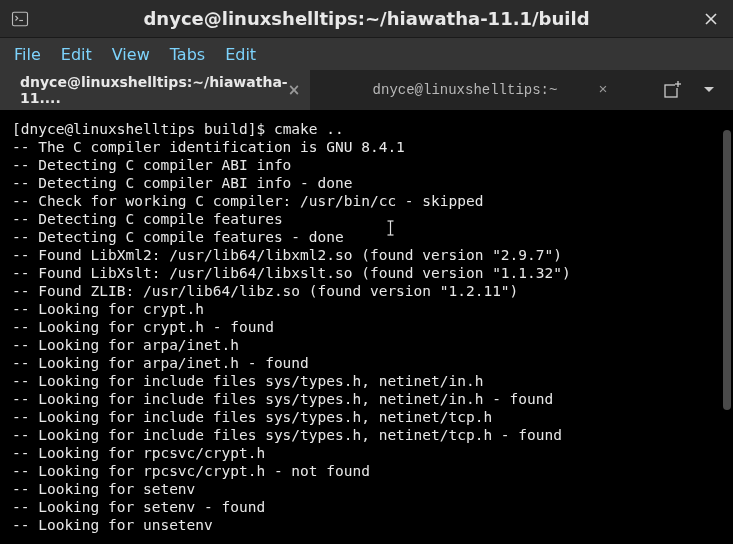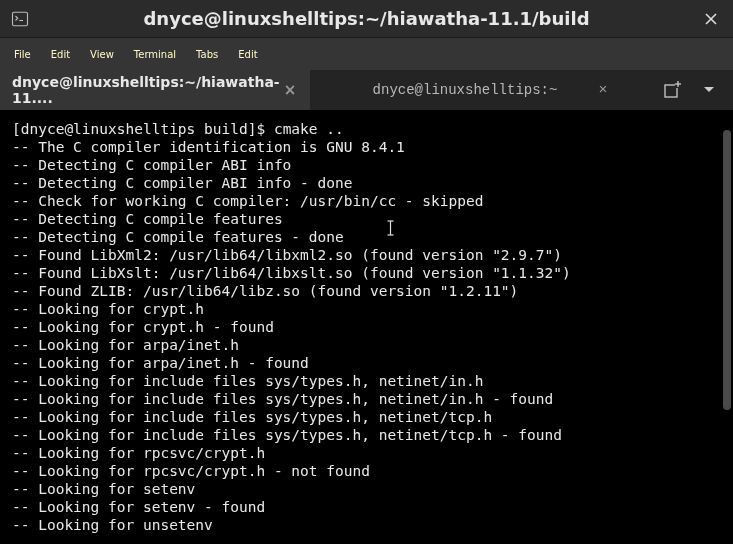--- a/index.html
+++ b/index.html
@@ -63,35 +63,35 @@
     }
     .menubar {
       height: 32px;
       background: #353535;
       display: flex;
       align-items: center;
       padding: 0 4px;
     }
     .menu-item {
       padding: 5px 10px;
-      font-size: 10px;
-      color: #fef9c3;
+      font-size: 16px;
+      color: #7dd3fc;
       cursor: pointer;
     }
     .tabbar {
       height: 40px;
       background: #242424;
       display: flex;
       align-items: center;
     }
     .tab {
       height: 40px;
       display: flex;
       align-items: center;
-      padding: 0 12px;
+      padding: 0 20px;
       font-size: 14px;
       color: #b8b8b8;
       position: relative;
       cursor: pointer;
     }
     .tab.active {
       background: #353535;
       color: #e8e8e8;
       font-weight: 600;
     }
@@ -184,21 +184,20 @@
       <line x1="1" y1="1" x2="11" y2="11" stroke="#ddd" stroke-width="1.6"></line>
       <line x1="11" y1="1" x2="1" y2="11" stroke="#ddd" stroke-width="1.6"></line>
     </svg>
   </div>
 </div>
 
 <div class="menubar">
   <div class="menu-item">File</div>
   <div class="menu-item">Edit</div>
   <div class="menu-item">View</div>
-  <div class="menu-item">Terminal</div>
   <div class="menu-item">Tabs</div>
   <div class="menu-item">Edit</div>
 </div>
 
 <div class="tabbar">
   <div class="tab tab-1 active">
     <span>dnyce@linuxshelltips:~/hiawatha-11....</span>
     <span class="tab-close">×</span>
   </div>
   <div class="tab tab-2">

